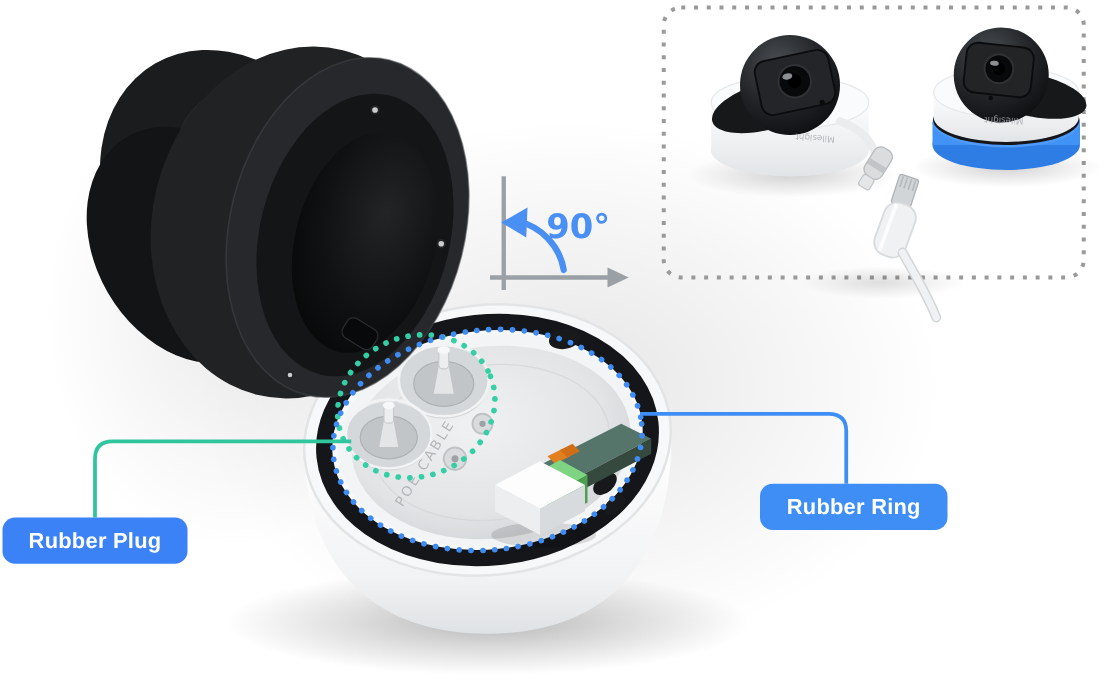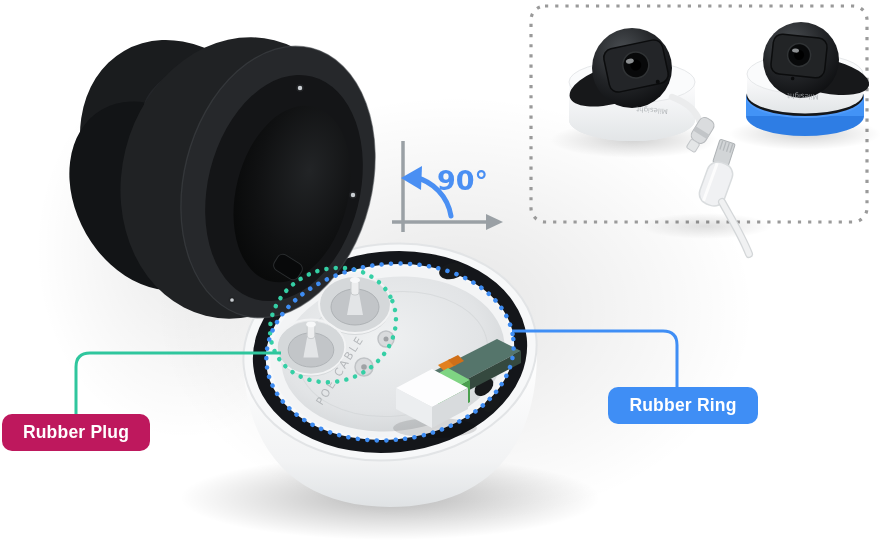--- a/index.html
+++ b/index.html
@@ -2,21 +2,21 @@
 <html><head>
 <meta charset="utf-8">
 <style>
   html,body{margin:0;padding:0;background:#ffffff;}
   #stage{position:relative;width:890px;height:560px;overflow:hidden;background:#ffffff;
          font-family:"Liberation Sans", sans-serif;}
   #stage svg{position:absolute;left:0;top:0;}
   .pill{position:absolute;display:flex;align-items:center;justify-content:center;
         color:#ffffff;font-size:17.5px;font-weight:600;letter-spacing:.2px;
         border-radius:10px;user-select:none;}
-  #plug-pill{left:2px;top:414px;width:148px;height:37px;background:#be185d;}
+  #plug-pill{left:2px;top:414px;width:148px;height:37px;background:#3b82f6;}
   #ring-pill{left:608px;top:387px;width:150px;height:37px;background:#3f8ef5;}
   .svg-label{font-family:"DejaVu Sans", sans-serif;}
 </style>
 </head>
 <body>
 
 <div id="stage">
 <svg viewBox="0 0 890 560" width="890" height="560">
   <defs>
     <radialGradient id="shadowGrad" cx="50%" cy="50%" r="50%">

